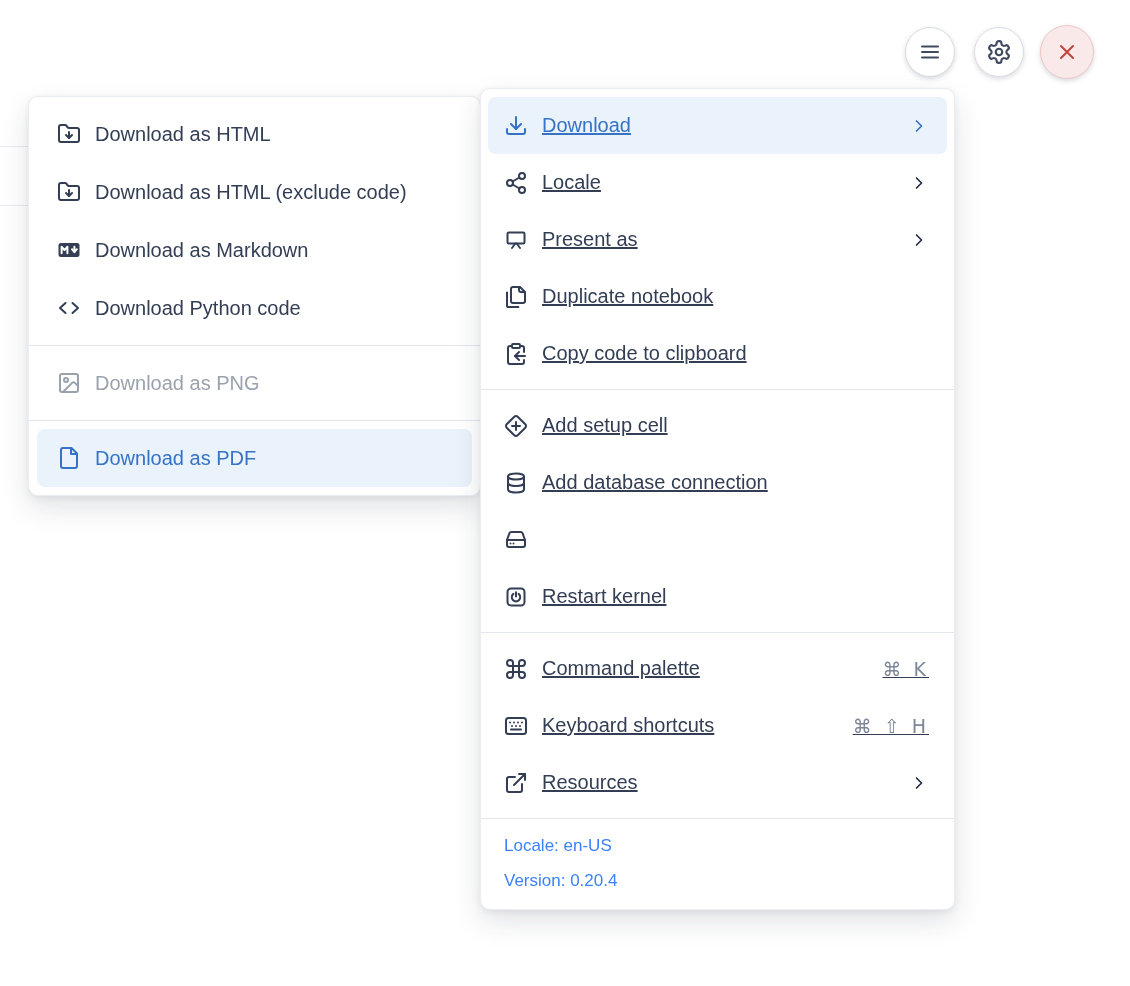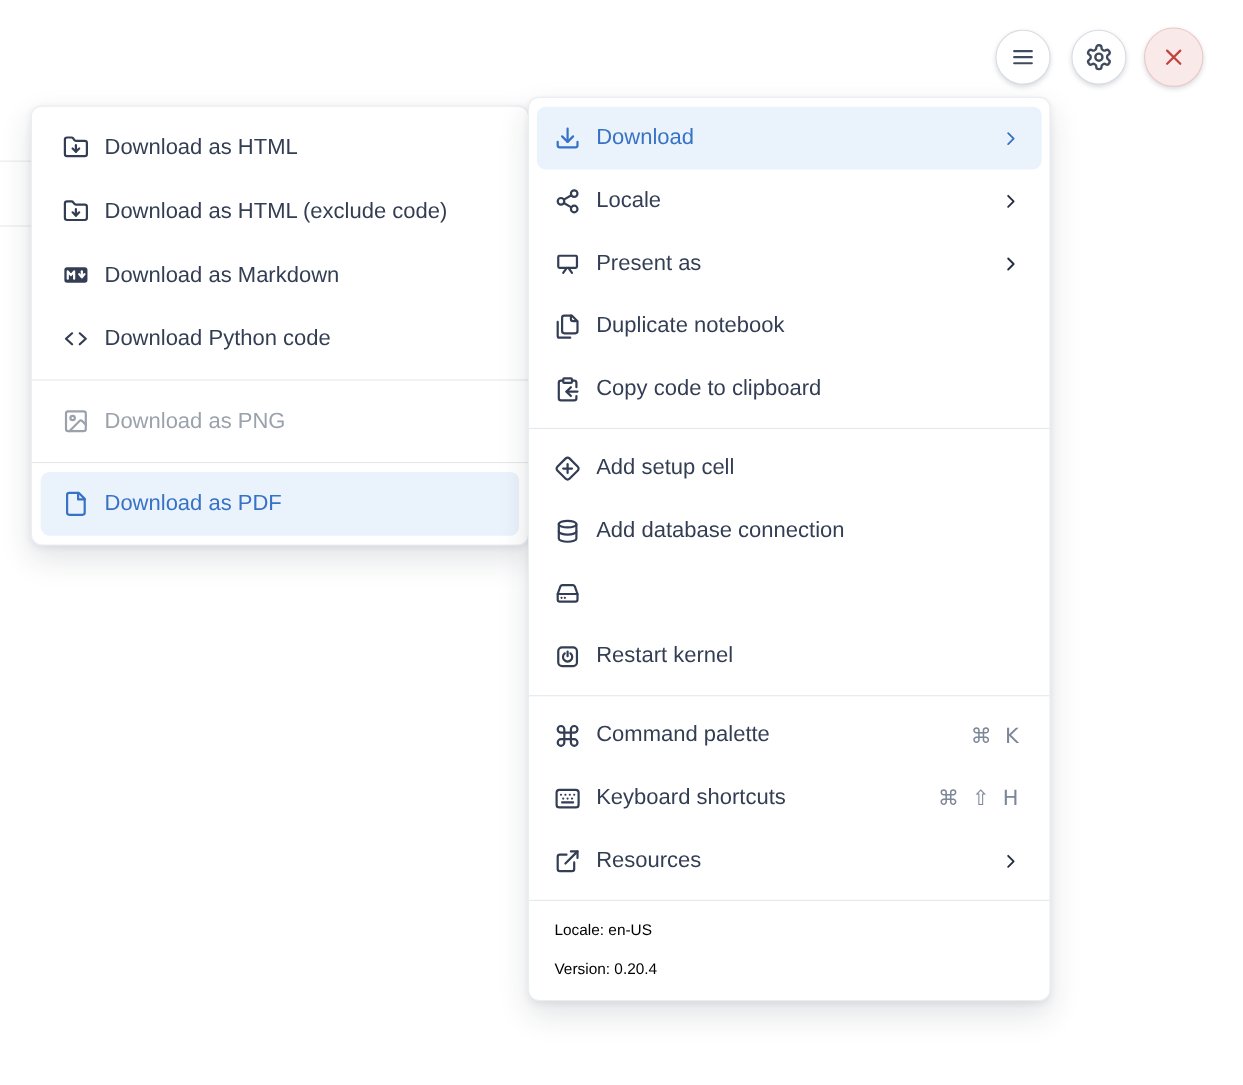--- a/index.html
+++ b/index.html
@@ -27,36 +27,36 @@
     padding:8px 0;box-sizing:border-box;
   }
   .submenu{left:28px;top:96px;width:453px;}
   .main-menu{left:480px;top:88px;width:475px;}
 
   .menu-item{
     display:flex;align-items:center;height:58px;margin:0 8px;
     padding:0 18px 0 20px;border-radius:8px;gap:14px;
     font-size:20px;cursor:pointer;white-space:nowrap;
   }
-  .main-menu .menu-item{height:57px;margin:0 7px;padding:0 18px 0 16px;}
+  .main-menu .menu-item{height:57px;margin:0 7px;padding:0 18px 0 16px;text-decoration:underline;}
   .menu-item .mi-icon{width:24px;height:24px;flex:none;display:flex;align-items:center;justify-content:center;}
   .mi-label{flex:1;overflow:hidden;}
   .mi-shortcut{
     color:#7d8798;font-size:19px;letter-spacing:3px;
     font-family:"DejaVu Sans","Liberation Sans",sans-serif;flex:none;
   }
   .mi-chevron{width:20px;height:20px;flex:none;display:flex;align-items:center;justify-content:center;color:#222c3f;}
   .menu-item.highlighted{background:#eaf2fb;color:#3672c5;}
   .menu-item.highlighted .mi-chevron{color:#3672c5;}
   .menu-item.disabled{color:#9aa2ac;cursor:default;align-items:center;}
 
   .separator{height:1px;background:#e4e8ec;margin:8px 0;}
   .main-menu .separator{margin:7px 0;}
 
-  .menu-footer{padding:9px 23px 3px;font-size:14px;line-height:35px;color:#000000;}
+  .menu-footer{padding:9px 23px 3px;font-size:17px;line-height:35px;color:#3b82f6;}
   svg{display:block;}
 </style>
 </head>
 <body>
 
 <div class="bg-line" style="top:146px"></div>
 <div class="bg-line" style="top:205px"></div>
 
 <div class="circle-btn" style="left:905px;top:27px">
   <span>

